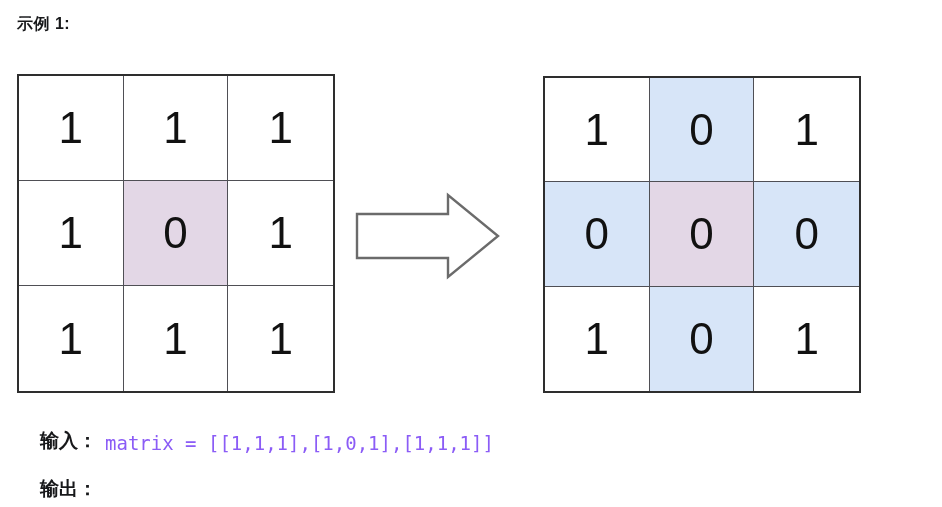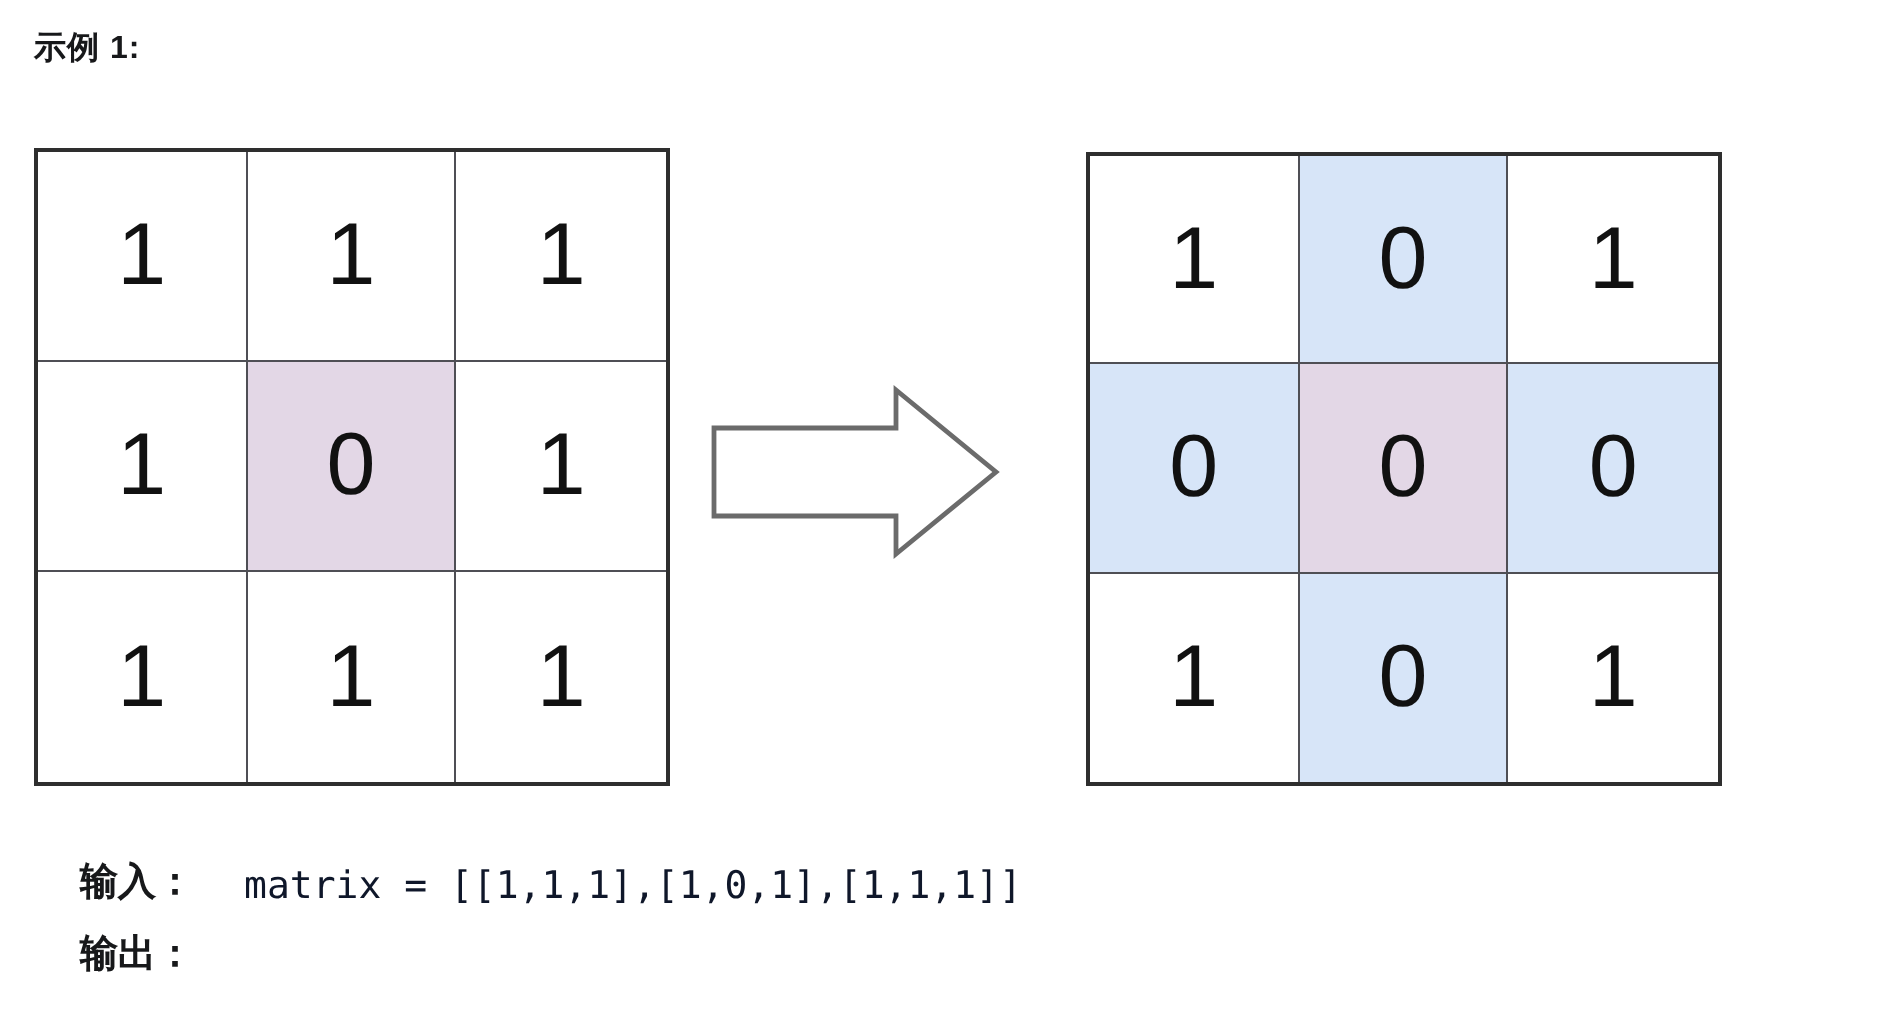--- a/index.html
+++ b/index.html
@@ -79,33 +79,33 @@
 
   
   .io-line {
     position: absolute;
     left: 40px;
     white-space: pre;
     display: flex;
     align-items: baseline;
   }
   #io-input  { top: 428px; align-items: flex-end; }
-  #io-output { top: 464px; }
+  #io-output { top: 476px; }
   .io-label {
     font-size: 19px;
     font-weight: bold;
     color: #17181a;
     white-space: pre;
   }
   .io-code {
     font-family: "DejaVu Sans Mono", "Liberation Mono", monospace;
     font-size: 19px;
-    color: #0f172a;
+    color: #8b5cf6;
     white-space: pre;
-    margin-left: 25px;
+    margin-left: 8px;
     letter-spacing: 0px;
   }
 </style>
 </head>
 <body>
 
 <div id="example-title">示例 1:</div>
 
 <div class="matrix" id="matrix-input">
   <div class="cell col-1 row-1">1</div>

